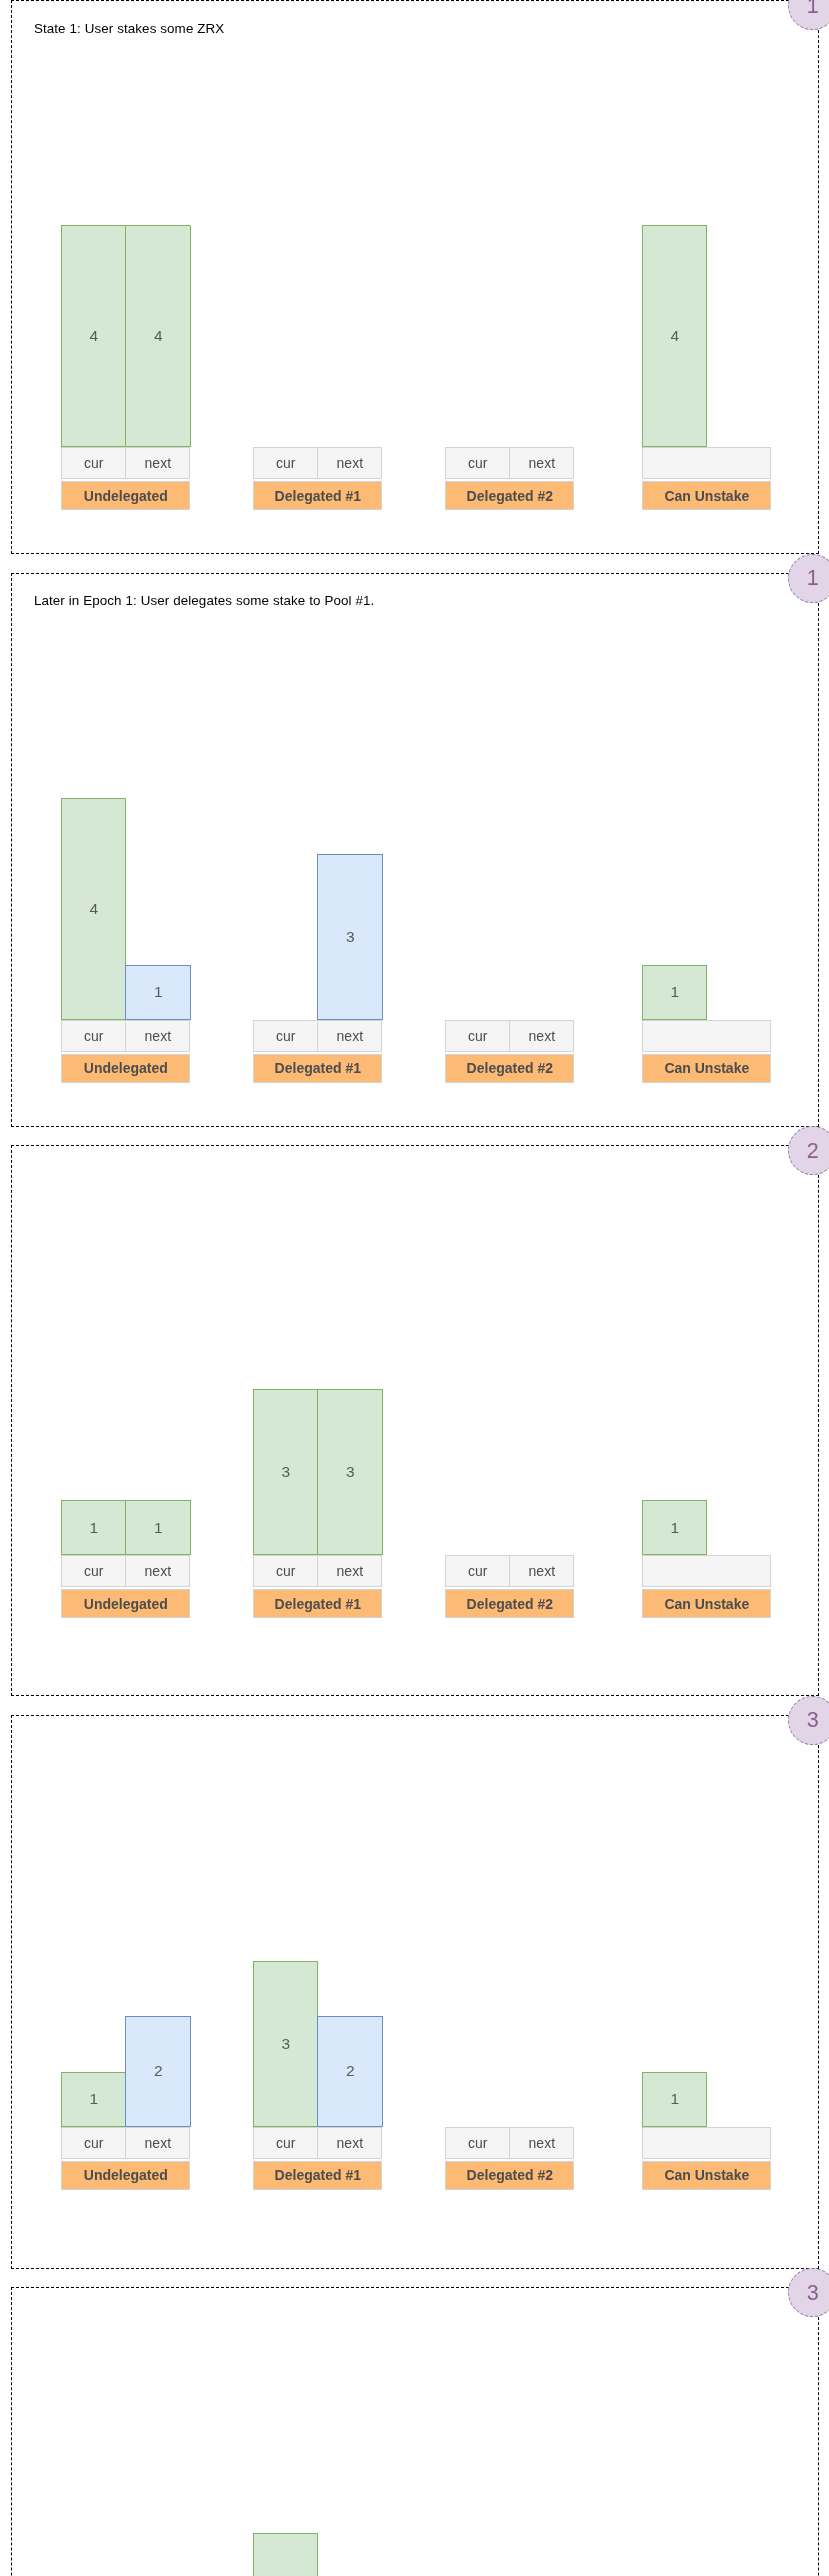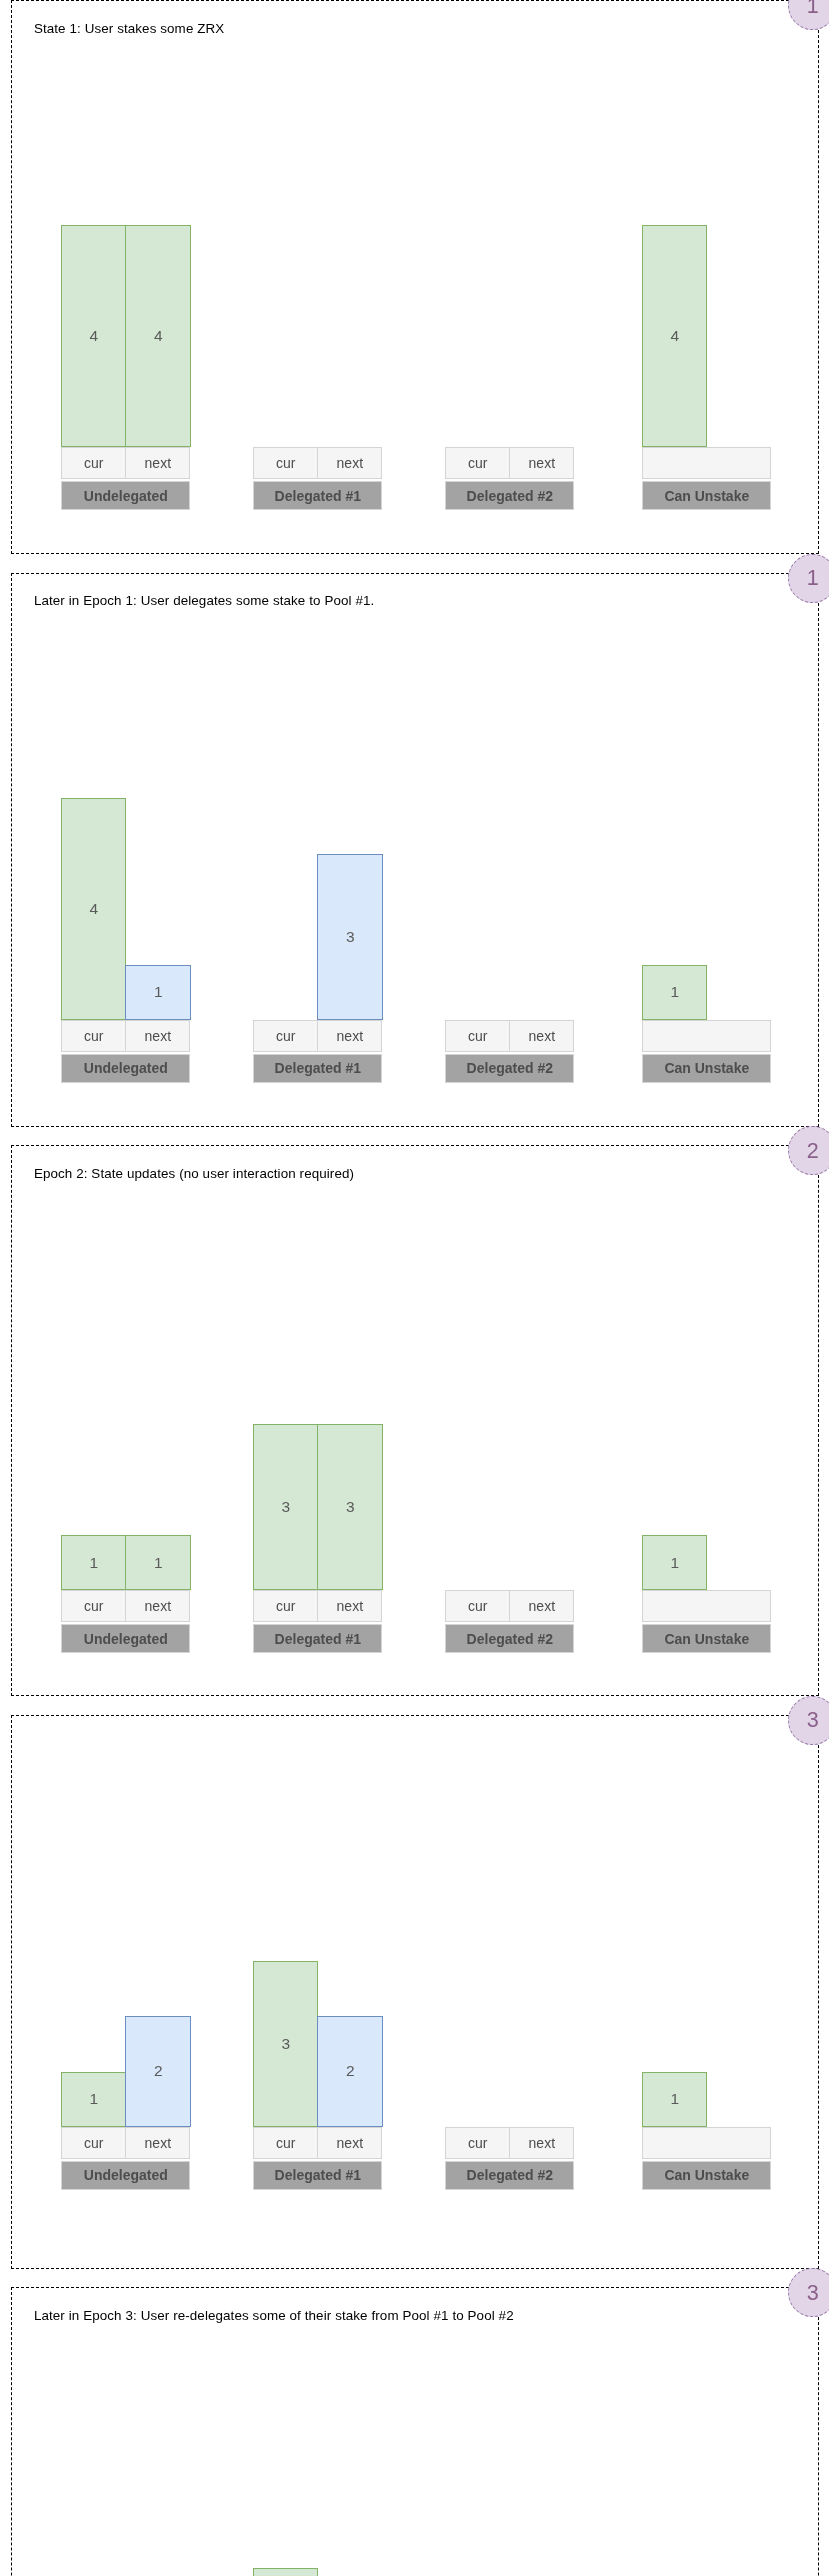--- a/index.html
+++ b/index.html
@@ -88,21 +88,21 @@
     border:1px solid #d4d4d4;
     display:flex;align-items:center;justify-content:center;
     font-size:14px;
     color:#4d4d4d;
     margin-right:-1px;
   }
   .hdr-cell:last-child{margin-right:0;}
   .name-row{display:flex;margin-top:2.1px;}
   .name-cell{
     box-sizing:border-box;
-    background:#a3a3a3;
+    background:#fdba74;
     border:1px solid #d4d4d4;
     height:29px;
     display:flex;align-items:center;justify-content:center;
     font-size:14px;
     font-weight:bold;
     color:#4d4d4d;
     white-space:nowrap;
   }
   .spacer{flex:0 0 auto;}
 </style>
@@ -279,21 +279,20 @@
             <div class="hdr-cell" style="--cw: 129px;"></div>
           </div>
           <div class="name-row">
             <div class="name-cell" style="width: 129px;">Can Unstake</div>
           </div>
         </div>
       </div>
     </div>
     <div class="panel" style="height: 551px;">
       <div class="epoch-badge">2</div>
-      <div class="panel-title">Epoch 2: State updates (no user interaction required)</div>
       <div class="groups" style="padding-left: 49px; margin-top: 187px;">
         <div class="group">
           <div class="bars" style="--plotH: 222px;">
             <div class="bar-slot" style="--cw: 65px;">
               <div class="bar green" style="height: 55px; width: 65px;">
                 <span>1</span>
               </div>
             </div>
             <div class="bar-slot" style="--cw: 65px;">
               <div class="bar green" style="height: 55px; width: 66px; margin-left: -1px;">
@@ -452,21 +451,20 @@
             <div class="hdr-cell" style="--cw: 129px;"></div>
           </div>
           <div class="name-row">
             <div class="name-cell" style="width: 129px;">Can Unstake</div>
           </div>
         </div>
       </div>
     </div>
     <div class="panel" style="height: 554px;">
       <div class="epoch-badge">3</div>
-      <div class="panel-title">Later in Epoch 3: User re-delegates some of their stake from Pool #1 to Pool #2</div>
       <div class="groups" style="padding-left: 49px; margin-top: 189px;">
         <div class="group">
           <div class="bars" style="--plotH: 222px;">
             <div class="bar-slot" style="--cw: 65px;"></div>
             <div class="bar-slot" style="--cw: 65px;"></div>
           </div>
         </div>
         <div class="spacer" style="width: 62px;"></div>
         <div class="group">
           <div class="bars" style="--plotH: 222px;">

